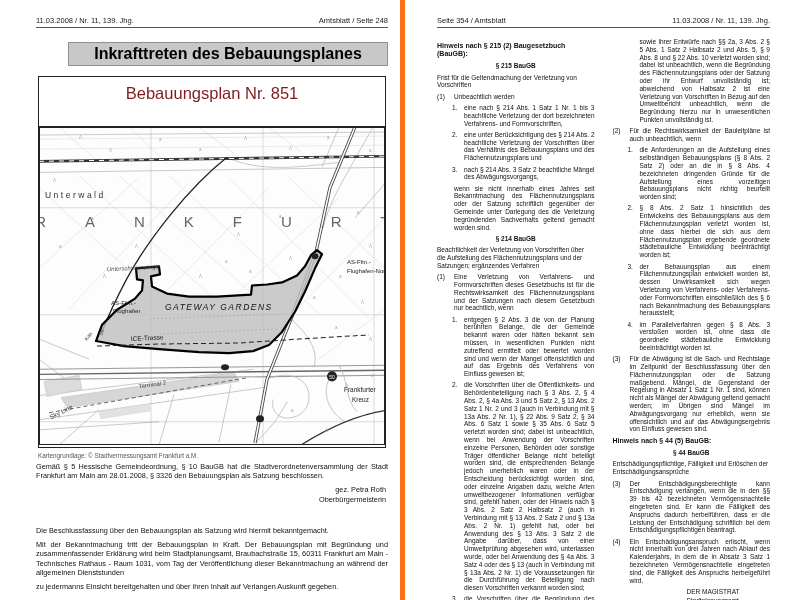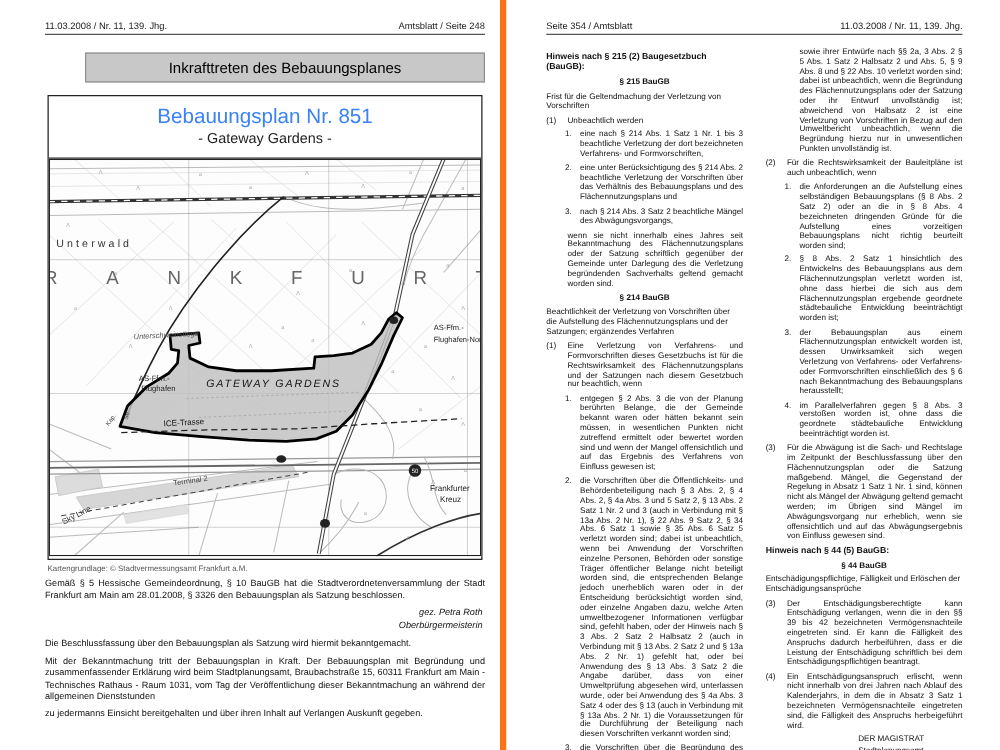--- a/index.html
+++ b/index.html
@@ -11,35 +11,35 @@
 
   
   .phead{position:absolute;top:16px;display:flex;justify-content:space-between;
          font-size:7.5px;color:#222;border-bottom:1px solid #555;padding-bottom:2px;}
   .page-left .phead{left:36px;right:12px;}
   .page-right .phead{left:32px;right:30px;}
 
   
   .banner{position:absolute;top:42px;left:36px;right:12px;height:22px;
           background:#c8c8c8;border:1px solid #909090;display:flex;align-items:center;justify-content:center;
-          font-weight:normal;font-size:12px;color:#000;margin-left:32px;}
+          font-weight:bold;font-size:16px;color:#000;margin-left:32px;}
 
   
   .map-box{position:absolute;top:76px;left:38px;right:14px;height:372px;border:1.3px solid #222;background:#fff;box-sizing:border-box;}
   .map-title{height:50px;border-bottom:1px solid #222;text-align:center;box-sizing:border-box;padding-top:7px;}
-  .map-title .t1{font-size:16.5px;color:#3b82f6;}
+  .map-title .t1{font-size:16.5px;color:#7f1d1d;}
   .map-title .t2{font-size:11.5px;color:#222;margin-top:2px;}
   .map-svg{display:block;width:100%;height:318px;}
 
   .map-credit{position:absolute;top:452px;left:38px;font-size:6.3px;color:#555;}
 
   
   .lp-text{position:absolute;top:462px;left:36px;right:12px;font-size:7.3px;line-height:1.25;color:#111;}
   .lp-text .par{margin-bottom:5px;text-align:justify;}
-  .lp-sig{text-align:right;margin:3px 2px 6px 0;line-height:1.3;font-style:italic;}
+  .lp-sig{text-align:right;margin:3px 2px 22px 0;line-height:1.3;}
   .hours{margin:2px 0 5px 50px;}
   .hours-row{display:flex;}
   .hours-d{width:162px;flex:none;}
 
   
   .cols{position:absolute;top:38px;left:32px;right:30px;bottom:6px;display:flex;gap:18px;}
   .col{flex:1;font-size:6.5px;line-height:1.2;color:#111;}
   .blk{margin-bottom:3.5px;}
   .hl{font-weight:bold;font-size:7px;margin-top:4px;}
   .hc{font-weight:bold;text-align:center;margin-top:2px;}
@@ -67,21 +67,20 @@
       <span>Amtsblatt / Seite 248</span>
     </div>
 
     <div class="banner">
       <span>Inkrafttreten des Bebauungsplanes</span>
     </div>
 
     <div class="map-box">
       <div class="map-title">
         <div class="t1">Bebauungsplan Nr. 851</div>
-        <div class="t2">- Gateway Gardens -</div>
       </div>
       <svg class="map-svg" viewBox="0 0 346 315" preserveAspectRatio="none">
         <rect x="0" y="0" width="346" height="315" fill="#fdfdfd"></rect>
 
         <g stroke="#ddd" stroke-width="0.6" fill="none">
           <path d="M0,60 L120,170"></path>
             <path d="M40,48 L180,175"></path>
             <path d="M80,48 L230,180"></path>
           <path d="M130,48 L280,185"></path>
             <path d="M190,50 L330,190"></path>

